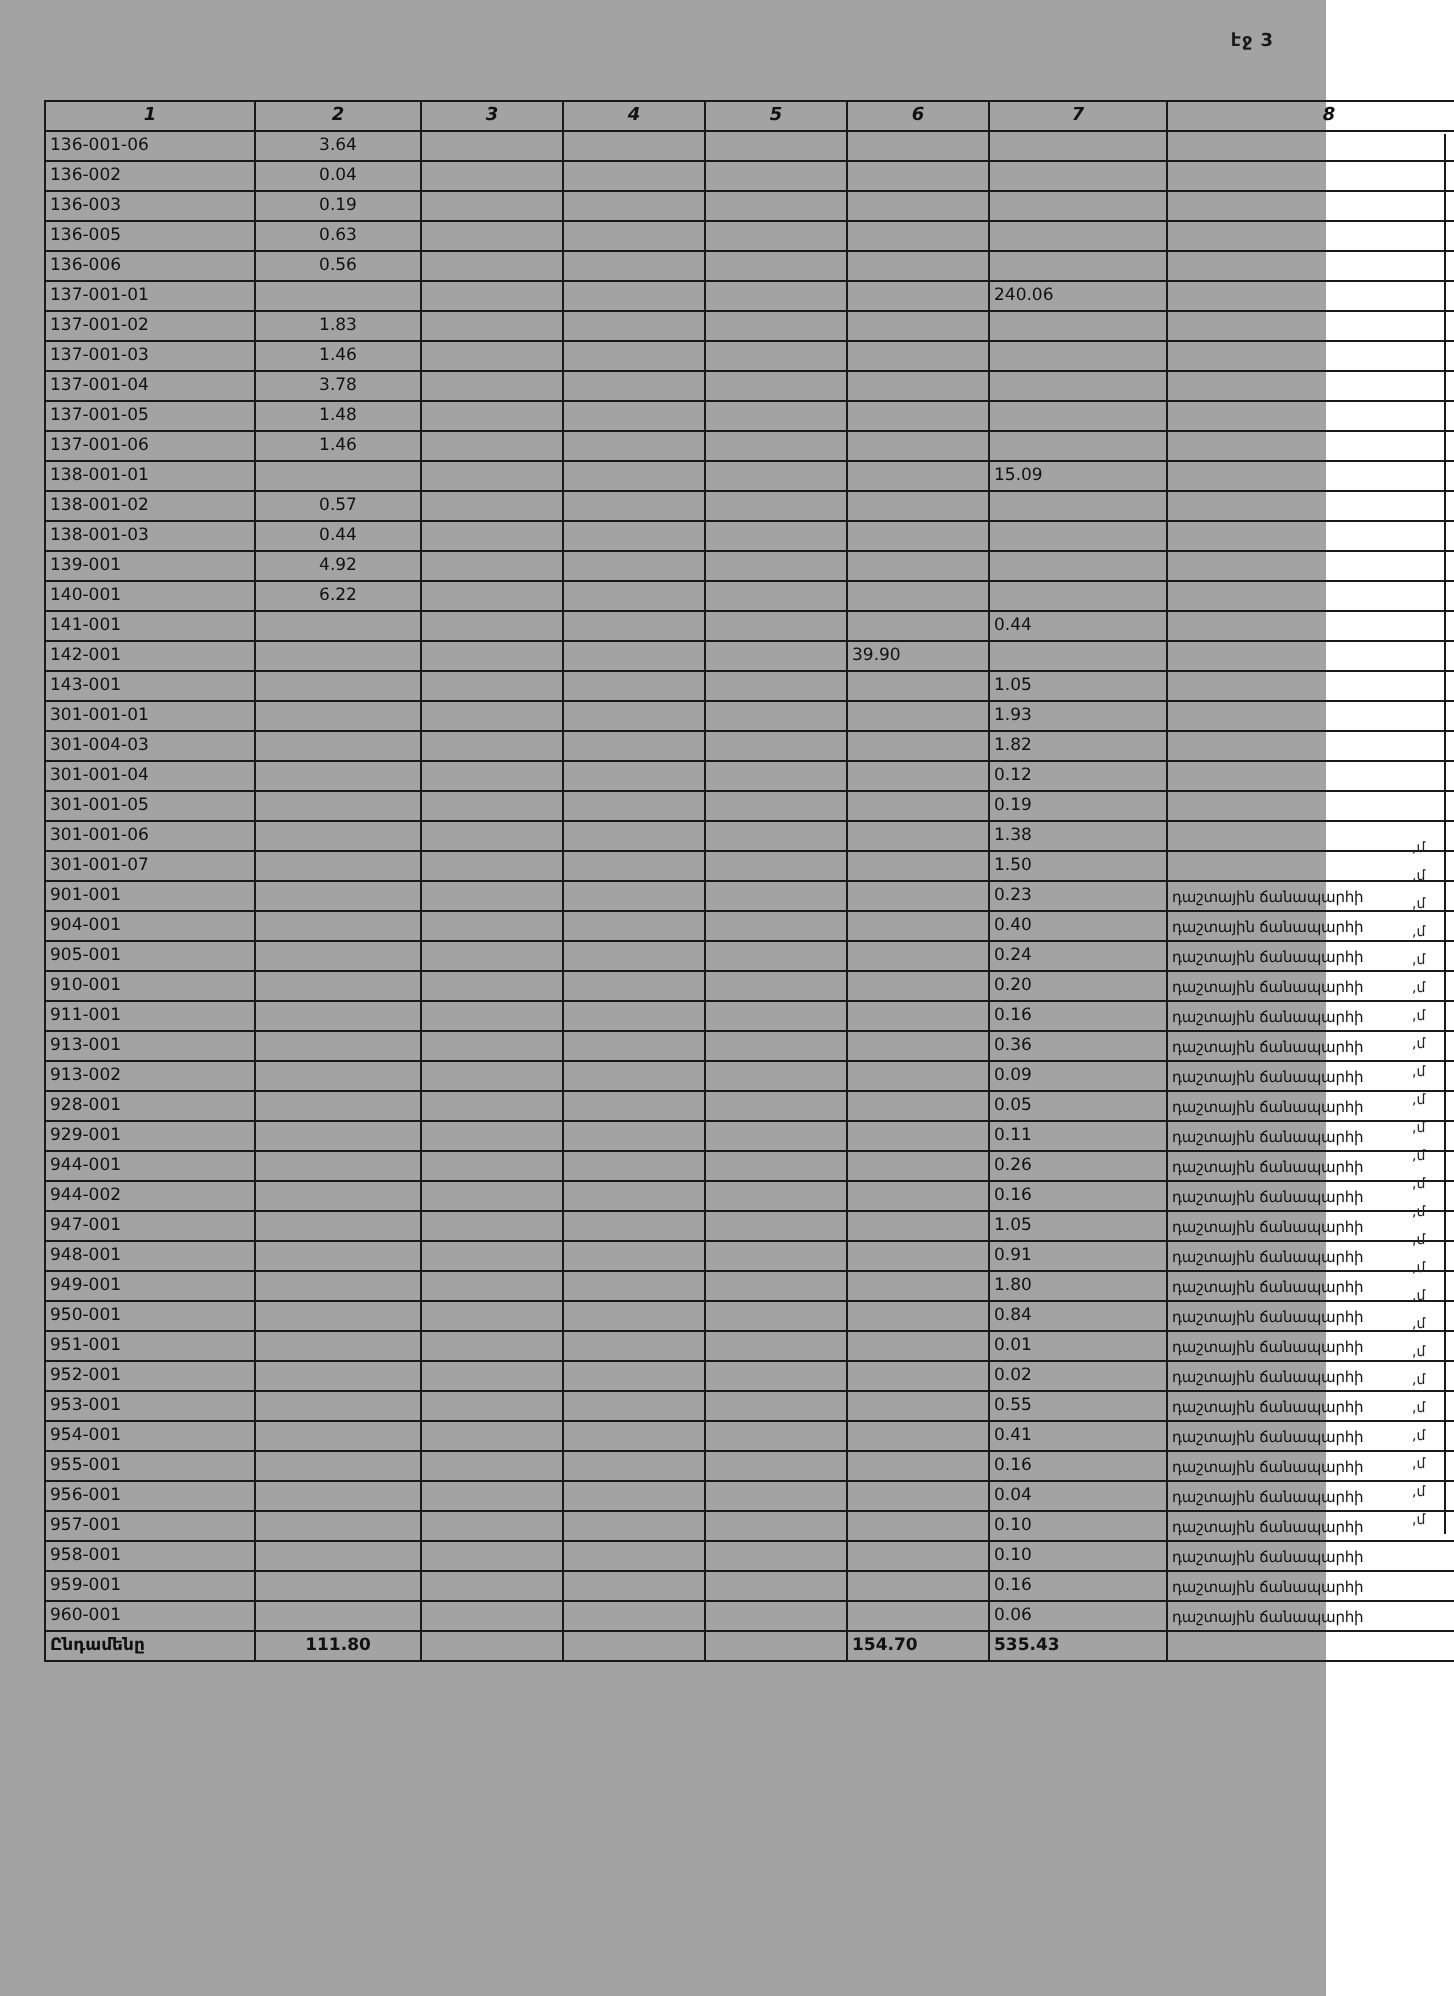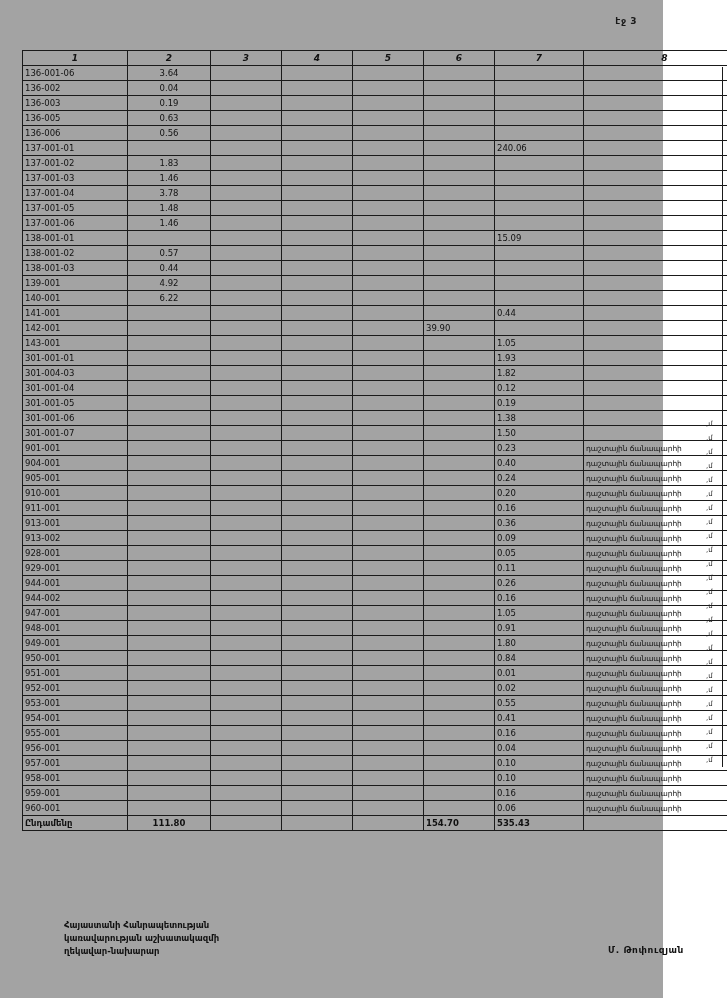--- a/index.html
+++ b/index.html
@@ -693,22 +693,14 @@
       <div class="tail-cell">,մ</div>
       <div class="tail-cell">,մ</div>
       <div class="tail-cell">,մ</div>
       <div class="tail-cell">,մ</div>
       <div class="tail-cell">,մ</div>
       <div class="tail-cell">,մ</div>
       <div class="tail-cell">,մ</div>
       <div class="tail-cell">,մ</div>
     </div>
 
-  <div class="footer clearfix">
-    <div class="footer-left">
-      <div>Հայաստանի Հանրապետության</div>
-      <div>կառավարության աշխատակազմի</div>
-      <div>ղեկավար-նախարար</div>
-    </div>
-    <div class="footer-right">Մ. Թոփուզյան</div>
-  </div>
 
 </div>
 
 </body></html>

